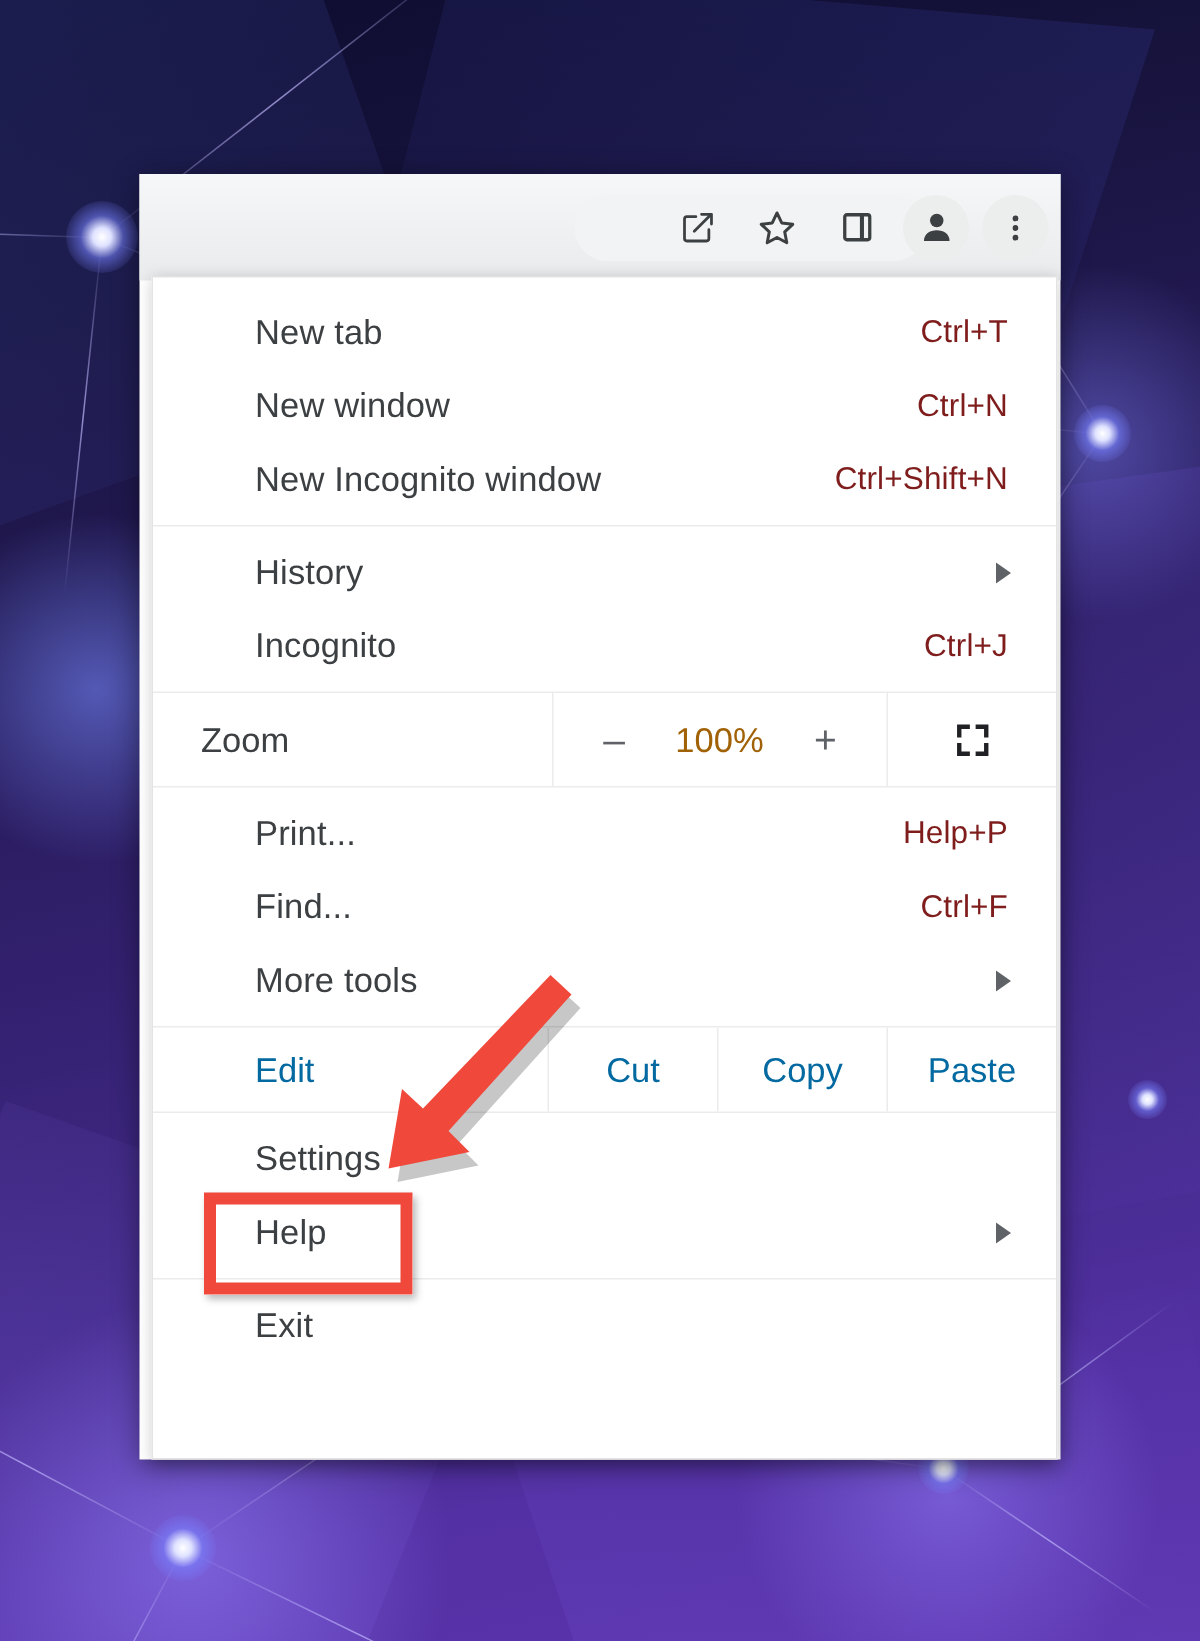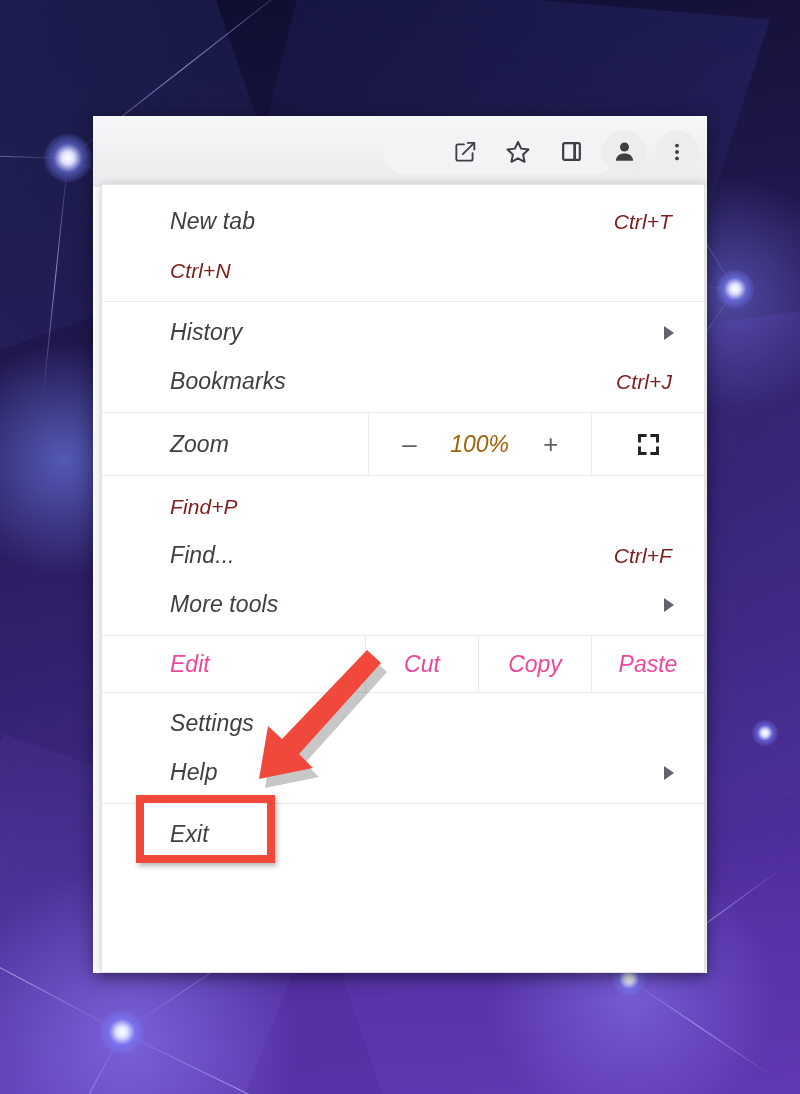--- a/index.html
+++ b/index.html
@@ -74,21 +74,20 @@
 
   
   #browser-window {
     position: absolute;
     left: 93px;
     top: 116px;
     width: 614px;
     height: 857px;
     background: #ffffff;
     box-shadow: 0 4px 18px rgba(0,0,0,.42);
-    font-style: italic;
   }
 
   
   #toolbar {
     position: relative;
     height: 71px;
     background: linear-gradient(180deg, #f6f7f8 0%, #eef0f2 55%, #e9ebed 100%);
     display: flex;
     align-items: center;
     justify-content: flex-end;
@@ -164,21 +163,21 @@
   
   .zoom-row {
     display: flex;
     align-items: stretch;
     height: 62px;
     font-size: 23px;
     color: #3c4043;
   }
   .zoom-label {
     display: flex; align-items: center;
-    padding-left: 68px;
+    padding-left: 32px;
     width: 266px;
   }
   .zoom-controls {
     flex: 1 1 auto;
     display: flex;
     align-items: center;
     justify-content: center;
     gap: 30px;
     border-left: 1px solid #ebebeb;
     border-right: 1px solid #ebebeb;
@@ -189,21 +188,21 @@
     width: 112px;
     display: flex; align-items: center; justify-content: center;
   }
 
   
   .edit-row {
     display: flex;
     align-items: stretch;
     height: 56px;
     font-size: 23px;
-    color: #ec4899;
+    color: #0369a1;
   }
   .edit-label {
     display: flex; align-items: center;
     padding-left: 68px;
     width: 263px;
   }
   .edit-act {
     flex: 1 1 0;
     display: flex; align-items: center; justify-content: center;
     border-left: 1px solid #ebebeb;
@@ -312,33 +311,38 @@
   </div>
 
   <div id="menu-panel">
 
     <div class="menu-group">
       <div class="menu-item">
         <span class="mi-label">New tab</span>
         <span class="mi-accel">Ctrl+T</span>
       </div>
       <div class="menu-item">
+        <span class="mi-label">New window</span>
         <span class="mi-accel">Ctrl+N</span>
+      </div>
+      <div class="menu-item">
+        <span class="mi-label">New Incognito window</span>
+        <span class="mi-accel">Ctrl+Shift+N</span>
       </div>
     </div>
 
     <div class="menu-sep"></div>
 
     <div class="menu-group">
       <div class="menu-item">
         <span class="mi-label">History</span>
         <span class="mi-arrow"></span>
       </div>
       <div class="menu-item">
-        <span class="mi-label">Bookmarks</span>
+        <span class="mi-label">Incognito</span>
         <span class="mi-accel">Ctrl+J</span>
       </div>
     </div>
 
     <div class="menu-sep"></div>
 
     <div class="zoom-row">
       <div class="zoom-label">Zoom</div>
       <div class="zoom-controls">
         <span class="zoom-btn">–</span>
@@ -352,21 +356,22 @@
           <path d="M4 15v5h5"></path>
           <path d="M20 15v5h-5"></path>
         </svg>
       </div>
     </div>
 
     <div class="menu-sep"></div>
 
     <div class="menu-group">
       <div class="menu-item">
-        <span class="mi-accel">Find+P</span>
+        <span class="mi-label">Print...</span>
+        <span class="mi-accel">Help+P</span>
       </div>
       <div class="menu-item">
         <span class="mi-label">Find...</span>
         <span class="mi-accel">Ctrl+F</span>
       </div>
       <div class="menu-item">
         <span class="mi-label">More tools</span>
         <span class="mi-arrow"></span>
       </div>
     </div>

